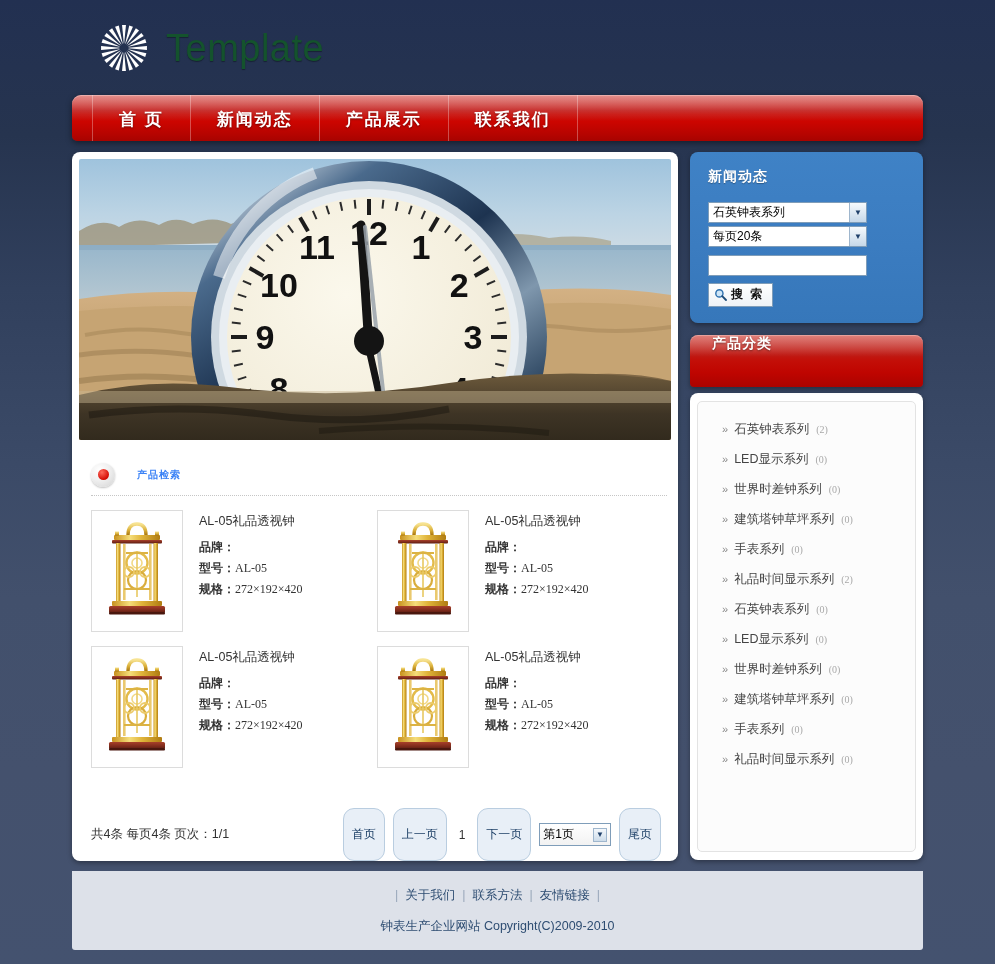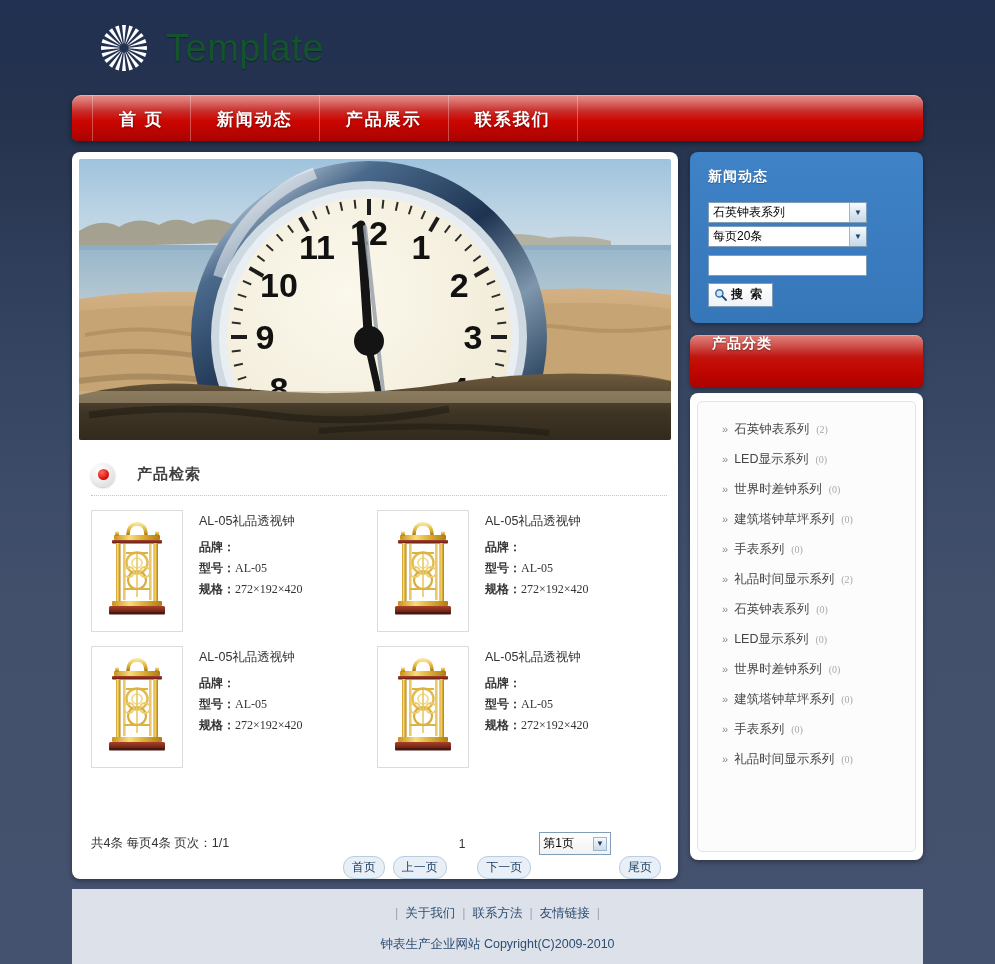--- a/index.html
+++ b/index.html
@@ -116,21 +116,21 @@
     box-shadow: 0 1px 2px rgba(0,0,0,.25);
     display:flex; align-items:center; justify-content:center;
     margin-right: 22px;
   }
   #section-bullet i {
     width: 11px; height: 11px; border-radius: 50%;
     background: radial-gradient(circle at 35% 30%, #ff6a5c, #d40d05 70%);
     display:block;
   }
   #section-title {
-    font-size: 15px; font-weight: bold; color: #404040;
+    font-size: 10px; font-weight: bold; color: #3b82f6;
     letter-spacing: 1px;
   }
 
   
   #product-grid {
     display: flex;
     flex-wrap: wrap;
     padding: 14px 0 0 12px;
   }
   .product {
@@ -177,25 +177,24 @@
     font-size: 12.5px;
     color: #333;
     flex: 1 1 auto;
   }
   #pager-controls { display: flex; align-items: center; gap: 8px; }
   .pg-btn {
     background: #e8eff7;
     border: 1px solid #b9cde0;
     color: #1c3f66;
     font-size: 12px;
-    padding: 3px 8px;
+    padding: 18px 8px;
     border-radius: 11px;
     cursor: pointer;
     line-height: 15px;
-    margin-top: 48px;
   }
   .pg-cur {
     font-size: 12px; color: #333; padding: 0 4px; cursor: default;
   }
   .pg-select {
     background: linear-gradient(180deg,#ffffff,#f2f2f2);
     border: 1px solid #7f9db9;
     font-size: 12px;
     color: #000;
     padding: 2px 3px;

